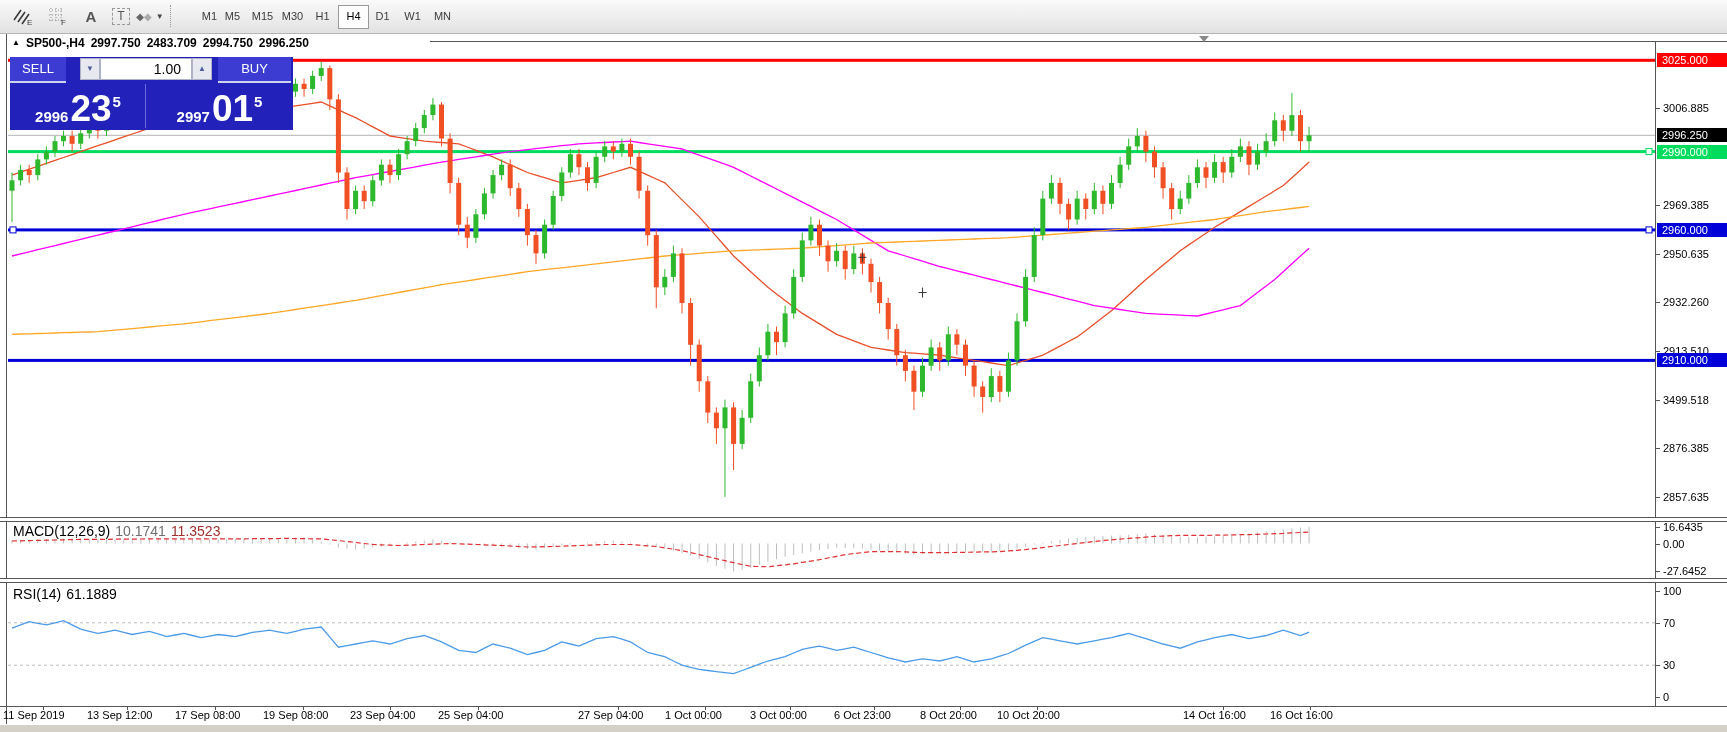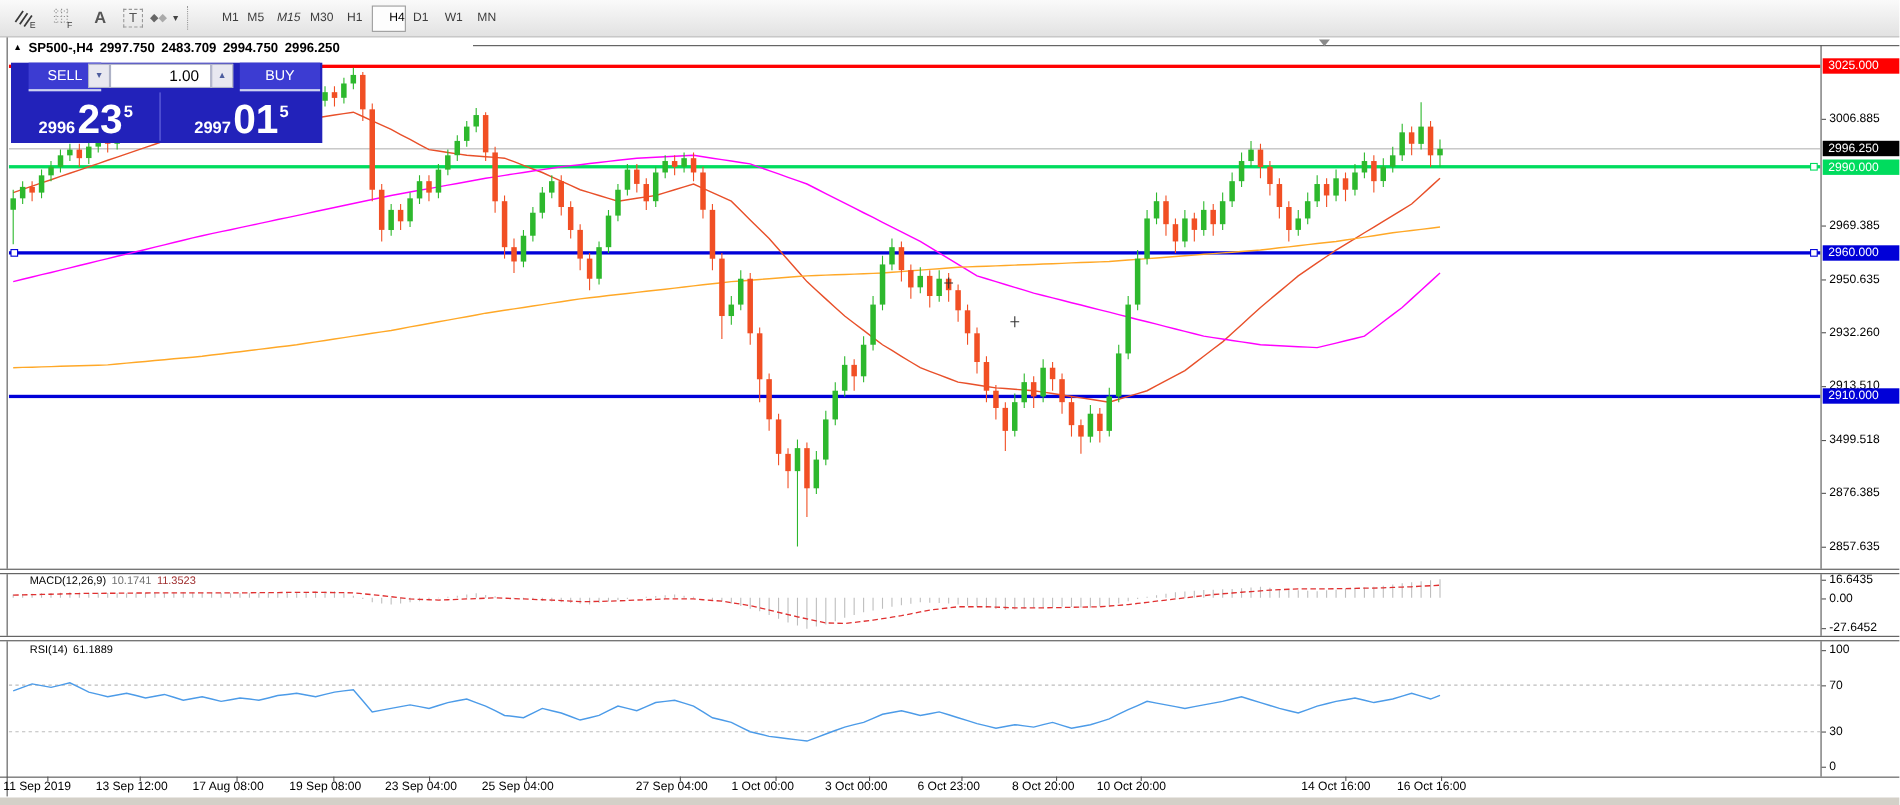--- a/index.html
+++ b/index.html
@@ -22,21 +22,21 @@
   #chart-title{position:absolute;left:12px;top:36px;font-size:12px;font-weight:bold;white-space:nowrap;z-index:6;}
   #chart-title .arrow{font-size:8px;vertical-align:2px;margin-right:6px;}
   #chart-title span{margin-right:6px;}
   
   #shift-marker{position:absolute;left:1199px;top:36px;width:0;height:0;z-index:6;
     border-left:5px solid transparent;border-right:5px solid transparent;border-top:6px solid #8a8a8a;}
   
   #trade-panel{position:absolute;left:10px;top:57px;width:283px;height:73px;background:#2222ba;z-index:8;}
   .tp-btn{position:absolute;top:0;height:24px;background:#3c3cd2;border-bottom:2px solid #cdd2f0;
           color:#fff;font-size:13px;text-align:center;line-height:24px;}
-  #sell-btn{left:0;width:66px;margin-left:16px;}
+  #sell-btn{left:0;width:56px;}
   #buy-btn{left:208px;width:73px;}
   .spin-btn{position:absolute;top:1px;width:20px;height:22px;background:#e8e8f0;border:1px solid #aeb2c6;
             box-sizing:border-box;text-align:center;line-height:20px;font-size:8px;color:#4d5d9e;}
   #vol-down{left:70px;} #vol-up{left:182px;}
   #volume-input{position:absolute;left:90px;top:1px;width:92px;height:22px;border:1px solid #aeb2c6;
             box-sizing:border-box;font-size:14px;text-align:right;padding-right:10px;
             font-family:"Liberation Sans",sans-serif;}
   .tp-price{position:absolute;top:27px;height:44px;display:flex;align-items:flex-end;
             justify-content:center;color:#fff;padding-bottom:3px;box-sizing:border-box;}
   #sell-price{left:2px;width:132px;} #buy-price{left:138px;width:143px;}
@@ -49,21 +49,21 @@
   .splitter{position:absolute;left:0;width:1727px;height:3px;background:#fff;
             border-top:1px solid #555;border-bottom:1px solid #555;box-sizing:content-box;}
   
   .axis-label{position:absolute;left:1663px;height:14px;line-height:14px;font-size:11px;white-space:nowrap;}
   .axis-badge{position:absolute;left:1657px;width:70px;height:14px;line-height:14px;font-size:11px;
               color:#fff;padding-left:5px;box-sizing:border-box;white-space:nowrap;}
   .axis-tick{position:absolute;left:1656px;width:4px;height:1px;background:#555;}
   .time-label{position:absolute;top:709px;font-size:11px;white-space:nowrap;}
   .time-tick{position:absolute;top:706px;width:1px;height:4px;background:#555;}
   
-  .ind-label{position:absolute;left:27px;font-size:10px;white-space:nowrap;z-index:5;}
+  .ind-label{position:absolute;left:13px;font-size:14px;white-space:nowrap;z-index:5;}
   .ind-label span{margin-right:5px;}
   
   #annotation{position:absolute;left:1238px;top:268px;font-size:45px;font-weight:bold;
               letter-spacing:1px;white-space:nowrap;z-index:7;line-height:52px;}
 </style>
 </head>
 <body>
 
 <div id="app">
 
@@ -89,24 +89,24 @@
         </div>
         <div class="icon-btn" style="left: 132px; width: 36px;">
           <span style="font-size:10px;color:#666;">◆<span style="color:#aaa;">◆</span></span>
           <span style="font-size:8px;color:#444;margin-left:4px;">▼</span>
         </div>
       </div>
     <div id="tb-sep"></div>
     <div id="tb-timeframes">
         <div class="tf-btn" style="left: 188px; text-align: right;">M1</div>
         <div class="tf-btn" style="left: 218px;">M5</div>
-        <div class="tf-btn" style="left: 248px; font-style: italic;">M15</div>
+        <div class="tf-btn" style="left: 248px;">M15</div>
         <div class="tf-btn" style="left: 278px;">M30</div>
         <div class="tf-btn" style="left: 308px;">H1</div>
-        <div class="tf-btn active" style="left: 338px; text-align: right;">H4</div>
+        <div class="tf-btn active" style="left: 338px;">H4</div>
         <div class="tf-btn" style="left: 368px;">D1</div>
         <div class="tf-btn" style="left: 398px;">W1</div>
         <div class="tf-btn" style="left: 428px;">MN</div>
       </div>
   </div>
 
   <div class="vline" style="left:6px;top:34px;width:1px;height:690px;"></div>
   <div class="hline" style="left:430px;top:41px;width:1297px;height:1px;"></div>
   <div class="vline" style="left:1655px;top:41px;width:1px;height:665px;"></div>
   <div class="hline" style="left:0px;top:706px;width:1727px;height:1px;"></div>
@@ -668,21 +668,21 @@
       <div class="axis-label" style="top: 658.2px;">30</div>
       <div class="axis-tick" style="top: 697px;"></div>
       <div class="axis-label" style="top: 690px;">0</div>
     </div>
   <div id="time-axis">
       <div class="time-tick" style="left: 43px;"></div>
       <div class="time-label" style="left: 3px;">11 Sep 2019</div>
       <div class="time-tick" style="left: 127px;"></div>
       <div class="time-label" style="left: 87px;">13 Sep 12:00</div>
       <div class="time-tick" style="left: 215px;"></div>
-      <div class="time-label" style="left: 175px;">17 Aug 08:00</div>
+      <div class="time-label" style="left: 175px;">17 Sep 08:00</div>
       <div class="time-tick" style="left: 303px;"></div>
       <div class="time-label" style="left: 263px;">19 Sep 08:00</div>
       <div class="time-tick" style="left: 390px;"></div>
       <div class="time-label" style="left: 350px;">23 Sep 04:00</div>
       <div class="time-tick" style="left: 478px;"></div>
       <div class="time-label" style="left: 438px;">25 Sep 04:00</div>
       <div class="time-tick" style="left: 618px;"></div>
       <div class="time-label" style="left: 578px;">27 Sep 04:00</div>
       <div class="time-tick" style="left: 705px;"></div>
       <div class="time-label" style="left: 665px;">1 Oct 00:00</div>

